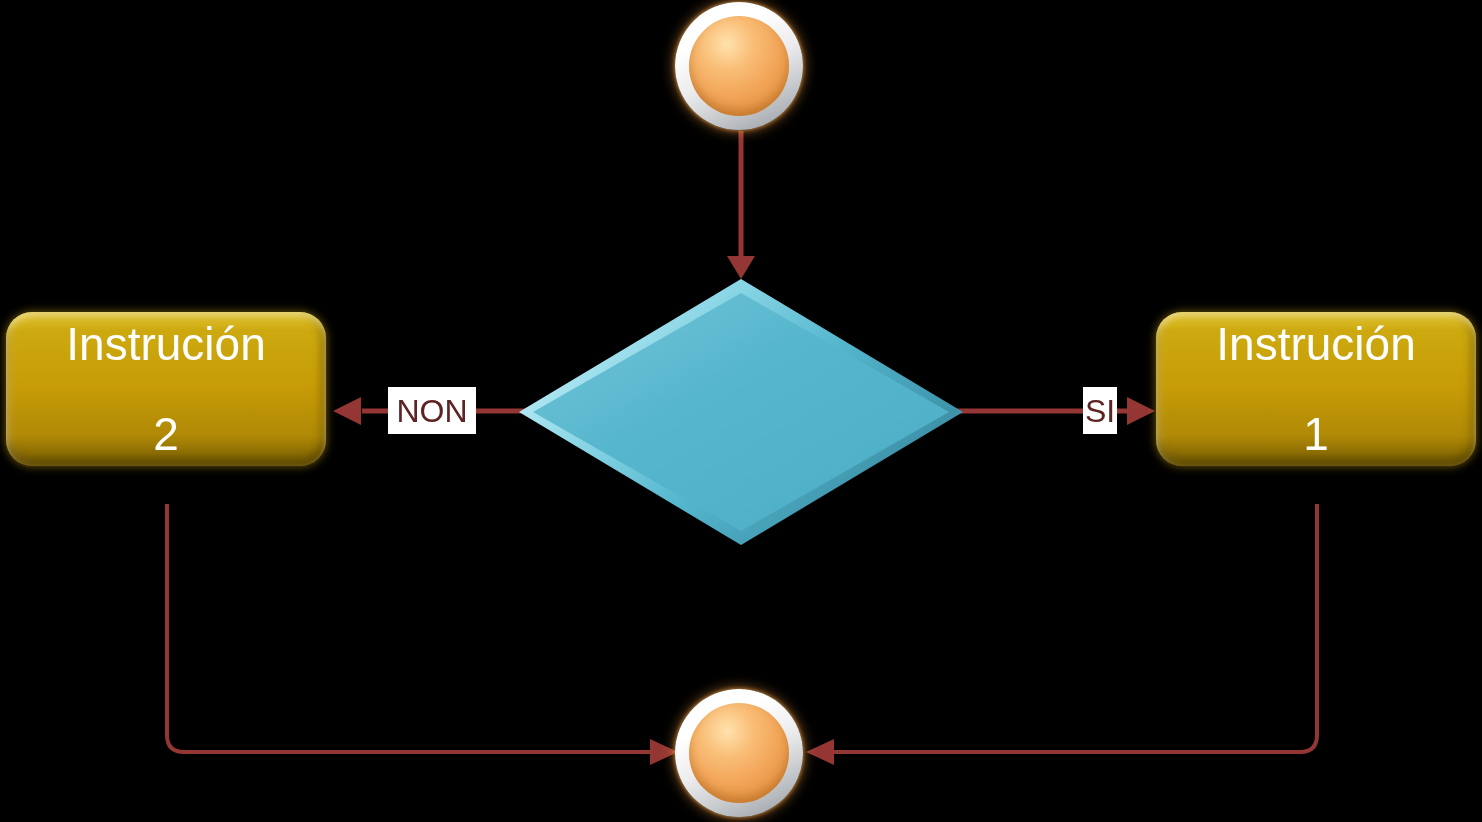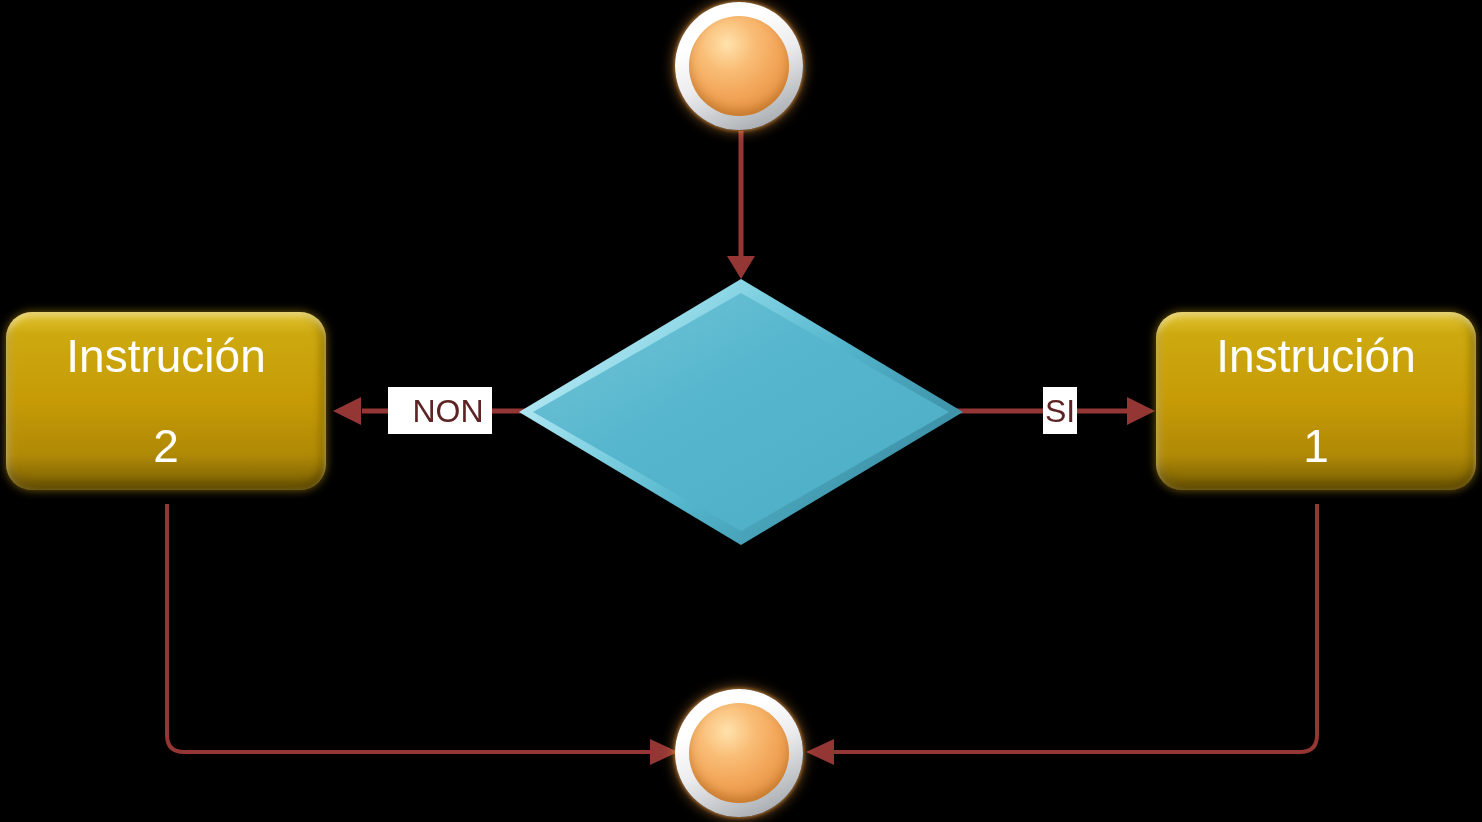--- a/index.html
+++ b/index.html
@@ -45,43 +45,43 @@
     clip-path:polygon(50% 0%,100% 50%,50% 100%,0% 50%);
     background:linear-gradient(150deg,#76c7d9 0%,#56b6cd 42%,#4badc4 100%);
   }
   .decision-label{
     position:relative;z-index:3;color:var(--node-text);
     font-size:46px;line-height:1;letter-spacing:0;
   }
 
   
   .process{
-    position:absolute;width:320px;height:178px;border-radius:26px;z-index:2;
+    position:absolute;width:320px;height:154px;border-radius:26px;z-index:2;
     background:linear-gradient(180deg,#e3c637 0%,#cda90f 12%,#c69b06 50%,#b08906 80%,#7c6103 98%);
     box-shadow:
       inset 0 4px 6px rgba(255,244,180,.55),
       inset 0 -7px 10px rgba(70,52,0,.55),
       inset 5px 0 8px rgba(255,230,150,.28),
       inset -5px 0 8px rgba(90,68,0,.35),
       0 0 10px rgba(196,156,24,.6);
     display:flex;flex-direction:column;align-items:center;justify-content:center;
   }
   .process .line{color:var(--node-text);font-size:46px;line-height:90px;text-align:center;}
   #process-2{left:6px;top:312px;}
   #process-1{left:1156px;top:312px;}
 
   
   .edge-label{
     position:absolute;top:387px;height:47px;z-index:3;
     background:#ffffff;color:var(--label-text);
     display:flex;align-items:center;justify-content:center;
     font-size:32px;line-height:1;
   }
-  #label-non{left:388px;width:88px;padding-left:16px;}
-  #label-si{left:1043px;width:34px;}
+  #label-non{left:388px;width:88px;}
+  #label-si{left:1083px;width:34px;}
 
   #start-node{left:675px;top:2px;}
   #end-node{left:675px;top:689px;}
 </style>
 </head>
 <body>
 
 <div id="canvas">
 
   <svg id="edges" viewBox="0 0 1482 822" xmlns="http://www.w3.org/2000/svg">

